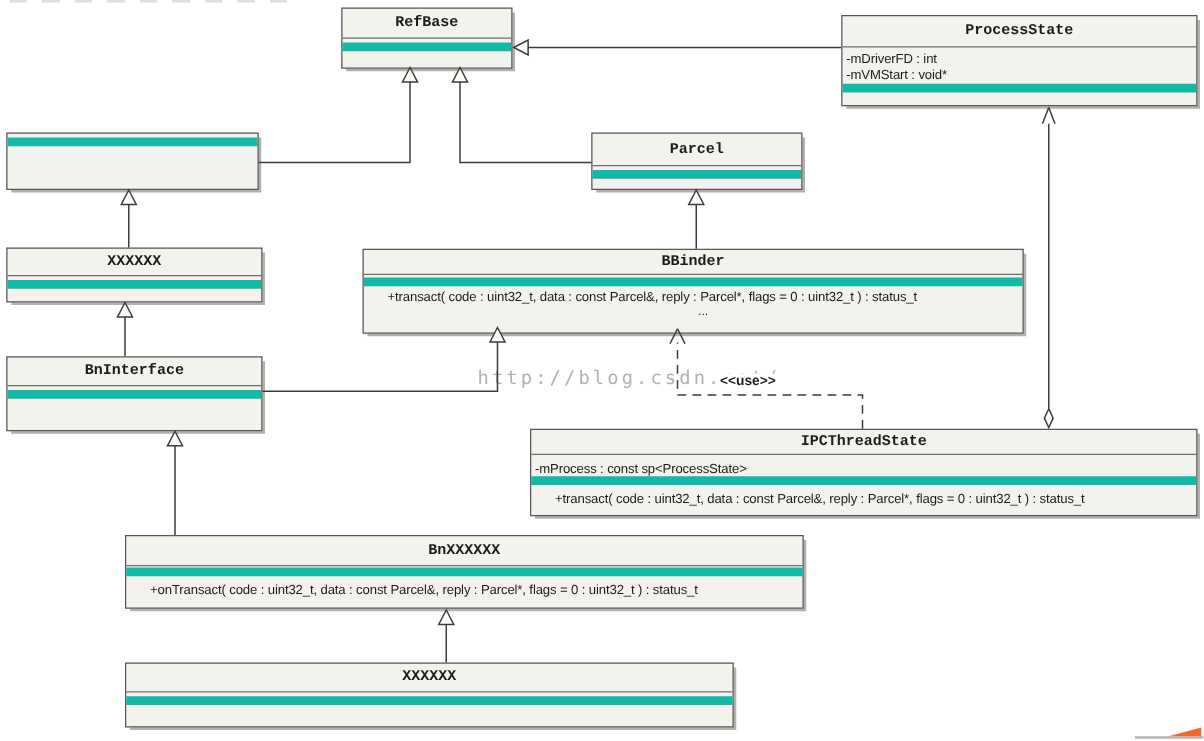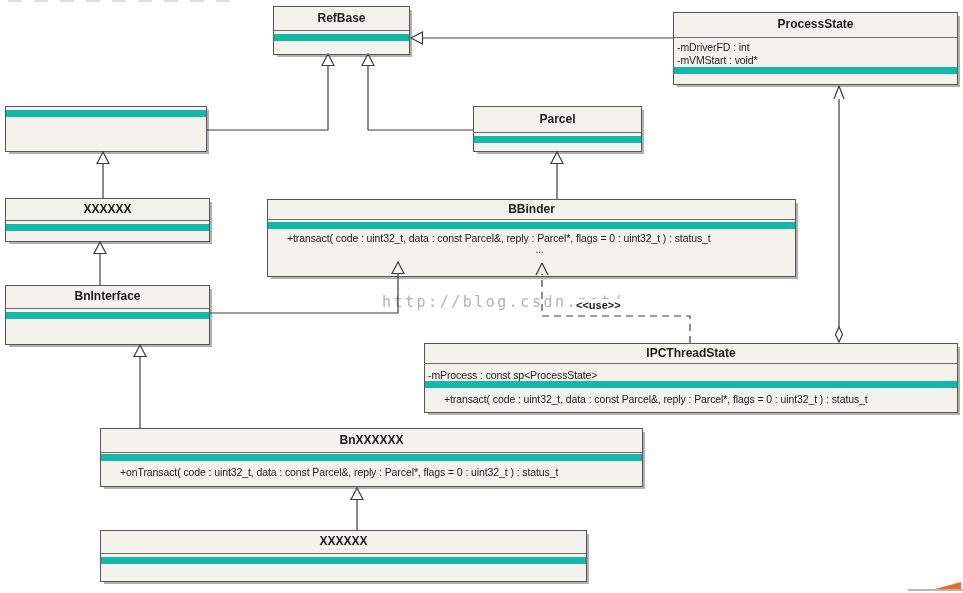--- a/index.html
+++ b/index.html
@@ -7,21 +7,21 @@
     position:relative;width:963px;height:593px;background:#ffffff;
     overflow:hidden;font-family:"Liberation Sans",sans-serif;color:#1c1c1c;
   }
   .cls{
     position:absolute;box-sizing:border-box;display:flex;flex-direction:column;
     background:#f4f2ec;border:1px solid #55555a;
     box-shadow:3px 3px 0 -1px #b2b1ab;
   }
   .ttl{
     box-sizing:border-box;flex:none;text-align:center;font-weight:bold;
-    font-size:12px;border-bottom:1px solid #6e6e72;overflow:hidden;white-space:nowrap;
+    font-size:12px;border-bottom:1px solid #6e6e72;overflow:hidden;white-space:nowrap;font-family:Liberation Mono, monospace;
   }
   .cmp{box-sizing:border-box;flex:none;border-bottom:7px solid #14b8a6;overflow:visible;}
   .cmp.last{flex:1;border-bottom:none;padding-left:16px;}
   .member{
     font-size:10.5px;line-height:13px;padding:3px 2px 0 3px;white-space:nowrap;
     letter-spacing:-0.1px;
   }
   .ellipsis{font-size:10px;line-height:10px;text-align:center;padding:0;}
   #edges{position:absolute;left:0;top:0;pointer-events:none;}
   #watermark{
@@ -76,21 +76,21 @@
     <div class="cmp" style="height:10px"></div>
     <div class="cmp last"></div>
   </div>
 
   <div class="cls" style="left:5px;top:198px;width:205px;height:44px">
     <div class="ttl" style="height:22px;line-height:21px">XXXXXX</div>
     <div class="cmp" style="height:10px"></div>
     <div class="cmp last"></div>
   </div>
 
-  <div class="cls" style="left:267px;top:199px;width:529px;height:78px">
+  <div class="cls" style="left:290px;top:199px;width:529px;height:68px">
     <div class="ttl" style="height:20px;line-height:19px">BBinder</div>
     <div class="cmp" style="height:9px"></div>
     <div class="cmp last">
       <div class="member">+transact( code : uint32_t, data : const Parcel&amp;, reply : Parcel*, flags = 0 : uint32_t ) : status_t</div>
       <div class="member ellipsis">...</div>
     </div>
   </div>
 
   <div class="cls" style="left:5px;top:285px;width:205px;height:60px">
     <div class="ttl" style="height:23px;line-height:21px">BnInterface</div>

